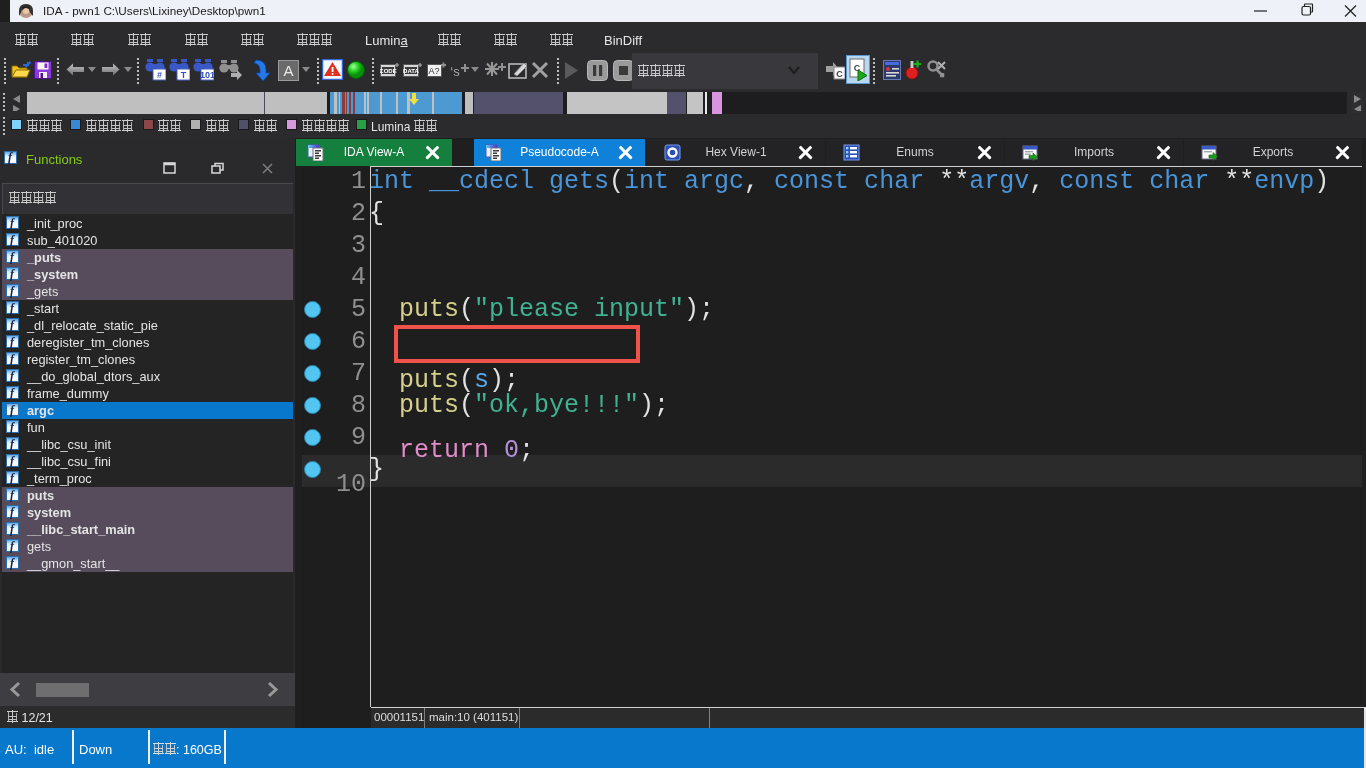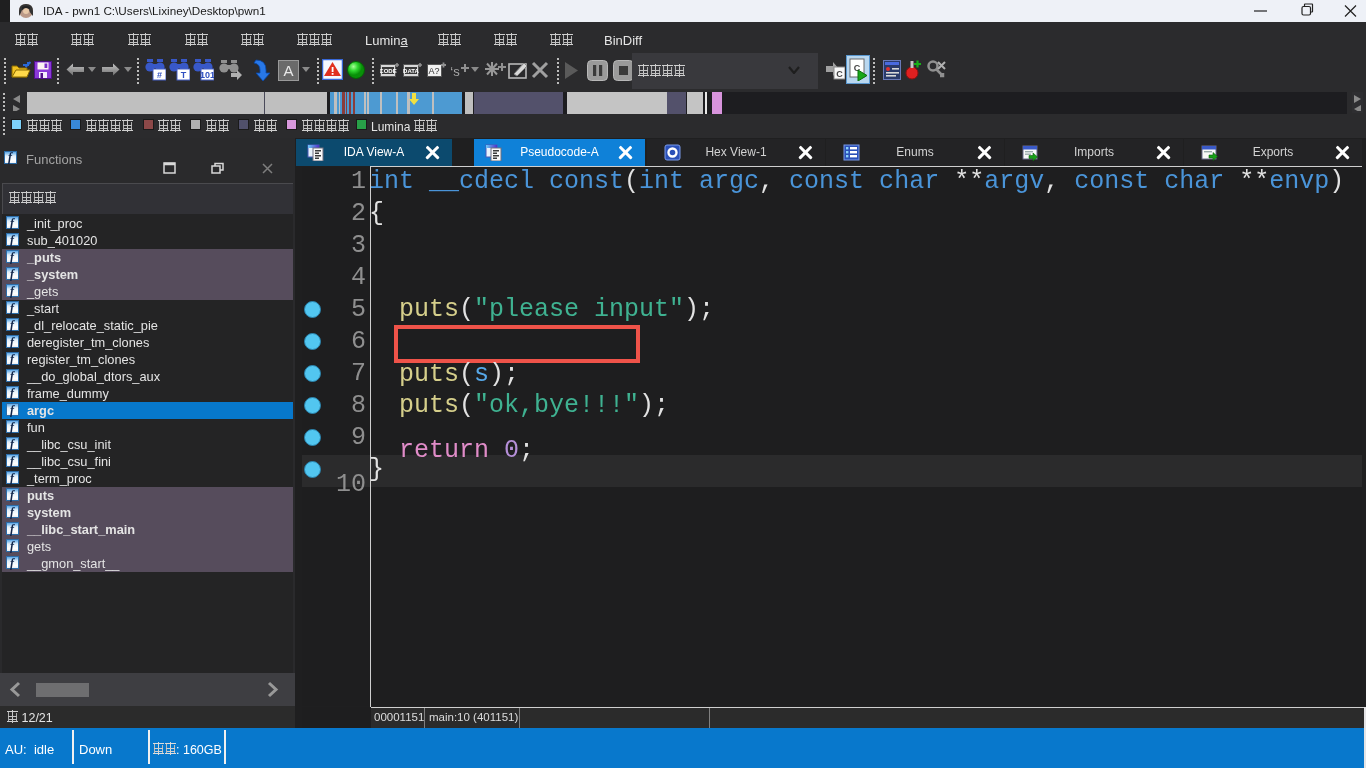--- a/index.html
+++ b/index.html
@@ -324,21 +324,21 @@
     <span class="llb" style="left:26px"><span class="cj"></span><span class="cj"></span><span class="cj"></span></span>
     <span class="llb" style="left:85px"><span class="cj"></span><span class="cj"></span><span class="cj"></span><span class="cj"></span></span>
     <span class="llb" style="left:157px"><span class="cj"></span><span class="cj"></span></span>
     <span class="llb" style="left:205px"><span class="cj"></span><span class="cj"></span></span>
     <span class="llb" style="left:253px"><span class="cj"></span><span class="cj"></span></span>
     <span class="llb" style="left:301px"><span class="cj"></span><span class="cj"></span><span class="cj"></span><span class="cj"></span></span>
     <span class="llb" style="left:371px;color:#e4e4e4">Lumina <span class="cj"></span><span class="cj"></span></span>
   </div>
 <div class="abs" id="fpanel">
  <span class="fico" style="left:4px;top:13px"></span>
- <span class="abs" style="left:26px;top:14px;font-size:13px;color:#a3a3a3">Functions</span>
+ <span class="abs" style="left:26px;top:14px;font-size:13px;color:#84cc16">Functions</span>
  <svg class="abs" style="left:163px;top:24px" width="120" height="14" viewBox="0 0 120 14">
       <g stroke="#d8d8d8" stroke-width="1.5" fill="none">
         <rect x="1" y="1" width="11" height="10"></rect>
         <path d="M1 2 L12 2" stroke-width="2.5"></path>
         <rect x="49" y="4" width="8" height="7"></rect>
         <path d="M52 4 L52 1.5 L60 1.5 L60 8 L57 8"></path>
         <path d="M100 2 L109 11 M109 2 L100 11" stroke="#7e7e7e"></path>
       </g>
     </svg>
  <div id="colhdr">
@@ -437,21 +437,21 @@
    <div id="fthumb"></div>
    <svg class="abs" style="left:264px;top:8px" width="16" height="17" viewBox="0 0 16 17">
         <path d="M5 2 L12 8.5 L5 15" stroke="#999" stroke-width="3" fill="none"></path>
       </svg>
  </div>
  <div id="fcount">
       <span style="position:absolute;left:6px;top:4px"><span class="cj"></span>&nbsp;12/21</span>
     </div>
 </div>
 <div class="abs" id="tabsrow">
-    <div class="tab" style="left:296px;width:156px;background:#0c4a6e">
+    <div class="tab" style="left:296px;width:156px;background:#15803d">
  <svg style="position:absolute;left:11px;top:5px" width="17" height="17" viewBox="0 0 17 17">
         <defs>
           <linearGradient id="wg" x1="0" y1="0" x2="1" y2="0">
             <stop offset="0" stop-color="#6ac8f8"></stop>
             <stop offset="1" stop-color="#5030c8"></stop>
           </linearGradient>
         </defs>
         <rect x="1" y="1" width="11" height="12" fill="#e8f2fc" stroke="#4a5ab8"></rect>
         <rect x="1" y="1" width="11" height="3" fill="url(#wg)"></rect>
         <rect x="6" y="4" width="10" height="13" fill="#f8f8f8" stroke="#707080"></rect>
@@ -522,31 +522,31 @@
         <path d="M8 11 L12 11 L12 8.5 L16.5 12.5 L12 16.5 L12 14 L8 14 Z" fill="#18a018" stroke="#0a600a" stroke-width="0.6"></path>
       </svg>
  <span style="position:absolute;left:0;right:0;top:6px;text-align:center;color:#d2d2d2">Exports</span>
  <span class="tabx" style="right:12px"></span>
     </div>
   </div>
 <div class="abs" id="code">
  <div id="hl10"></div>
  <div id="redbox"></div>
 <div class="lno" style="top:-1px">1</div>
-    <div class="cl" style="top:-1px"><span class="b1">int __cdecl const</span><span>(</span><span class="b1">int argc</span><span>, </span><span class="b1">const char </span><span>**</span><span class="b1">argv</span><span>, </span><span class="b1">const char </span><span>**</span><span class="b1">envp</span><span>)</span></div>
+    <div class="cl" style="top:-1px"><span class="b1">int __cdecl gets</span><span>(</span><span class="b1">int argc</span><span>, </span><span class="b1">const char </span><span>**</span><span class="b1">argv</span><span>, </span><span class="b1">const char </span><span>**</span><span class="b1">envp</span><span>)</span></div>
     <div class="lno" style="top:31px">2</div>
     <div class="cl" style="top:31px"><span>{</span></div>
     <div class="lno" style="top:63px">3</div>
     <div class="lno" style="top:95px">4</div>
     <div class="cl" style="top:95px"></div>
     <div class="lno" style="top:127px">5</div>
     <div class="cl" style="top:127px"><span>  </span><span class="yy">puts</span><span>(</span><span class="gg">"please input"</span><span>);</span></div>
     <div class="lno" style="top:159px">6</div>
     <div class="lno" style="top:191px">7</div>
-    <div class="cl" style="top:192px"><span>  </span><span class="yy">puts</span><span>(</span><span class="b2">s</span><span>);</span></div>
+    <div class="cl" style="top:198px"><span>  </span><span class="yy">puts</span><span>(</span><span class="b2">s</span><span>);</span></div>
     <div class="lno" style="top:223px">8</div>
     <div class="cl" style="top:223px"><span>  </span><span class="yy">puts</span><span>(</span><span class="gg">"ok,bye!!!"</span><span>);</span></div>
     <div class="lno" style="top:255px">9</div>
     <div class="cl" style="top:268px"><span>  </span><span class="pp">return </span><span class="vv">0</span><span>;</span></div>
     <div class="lno" style="top:302px">10</div>
     <div class="cl" style="top:287px"><span>}</span></div>
     <div class="bp" style="top:134px"></div>
     <div class="bp" style="top:166px"></div>
     <div class="bp" style="top:198px"></div>
     <div class="bp" style="top:230px"></div>

